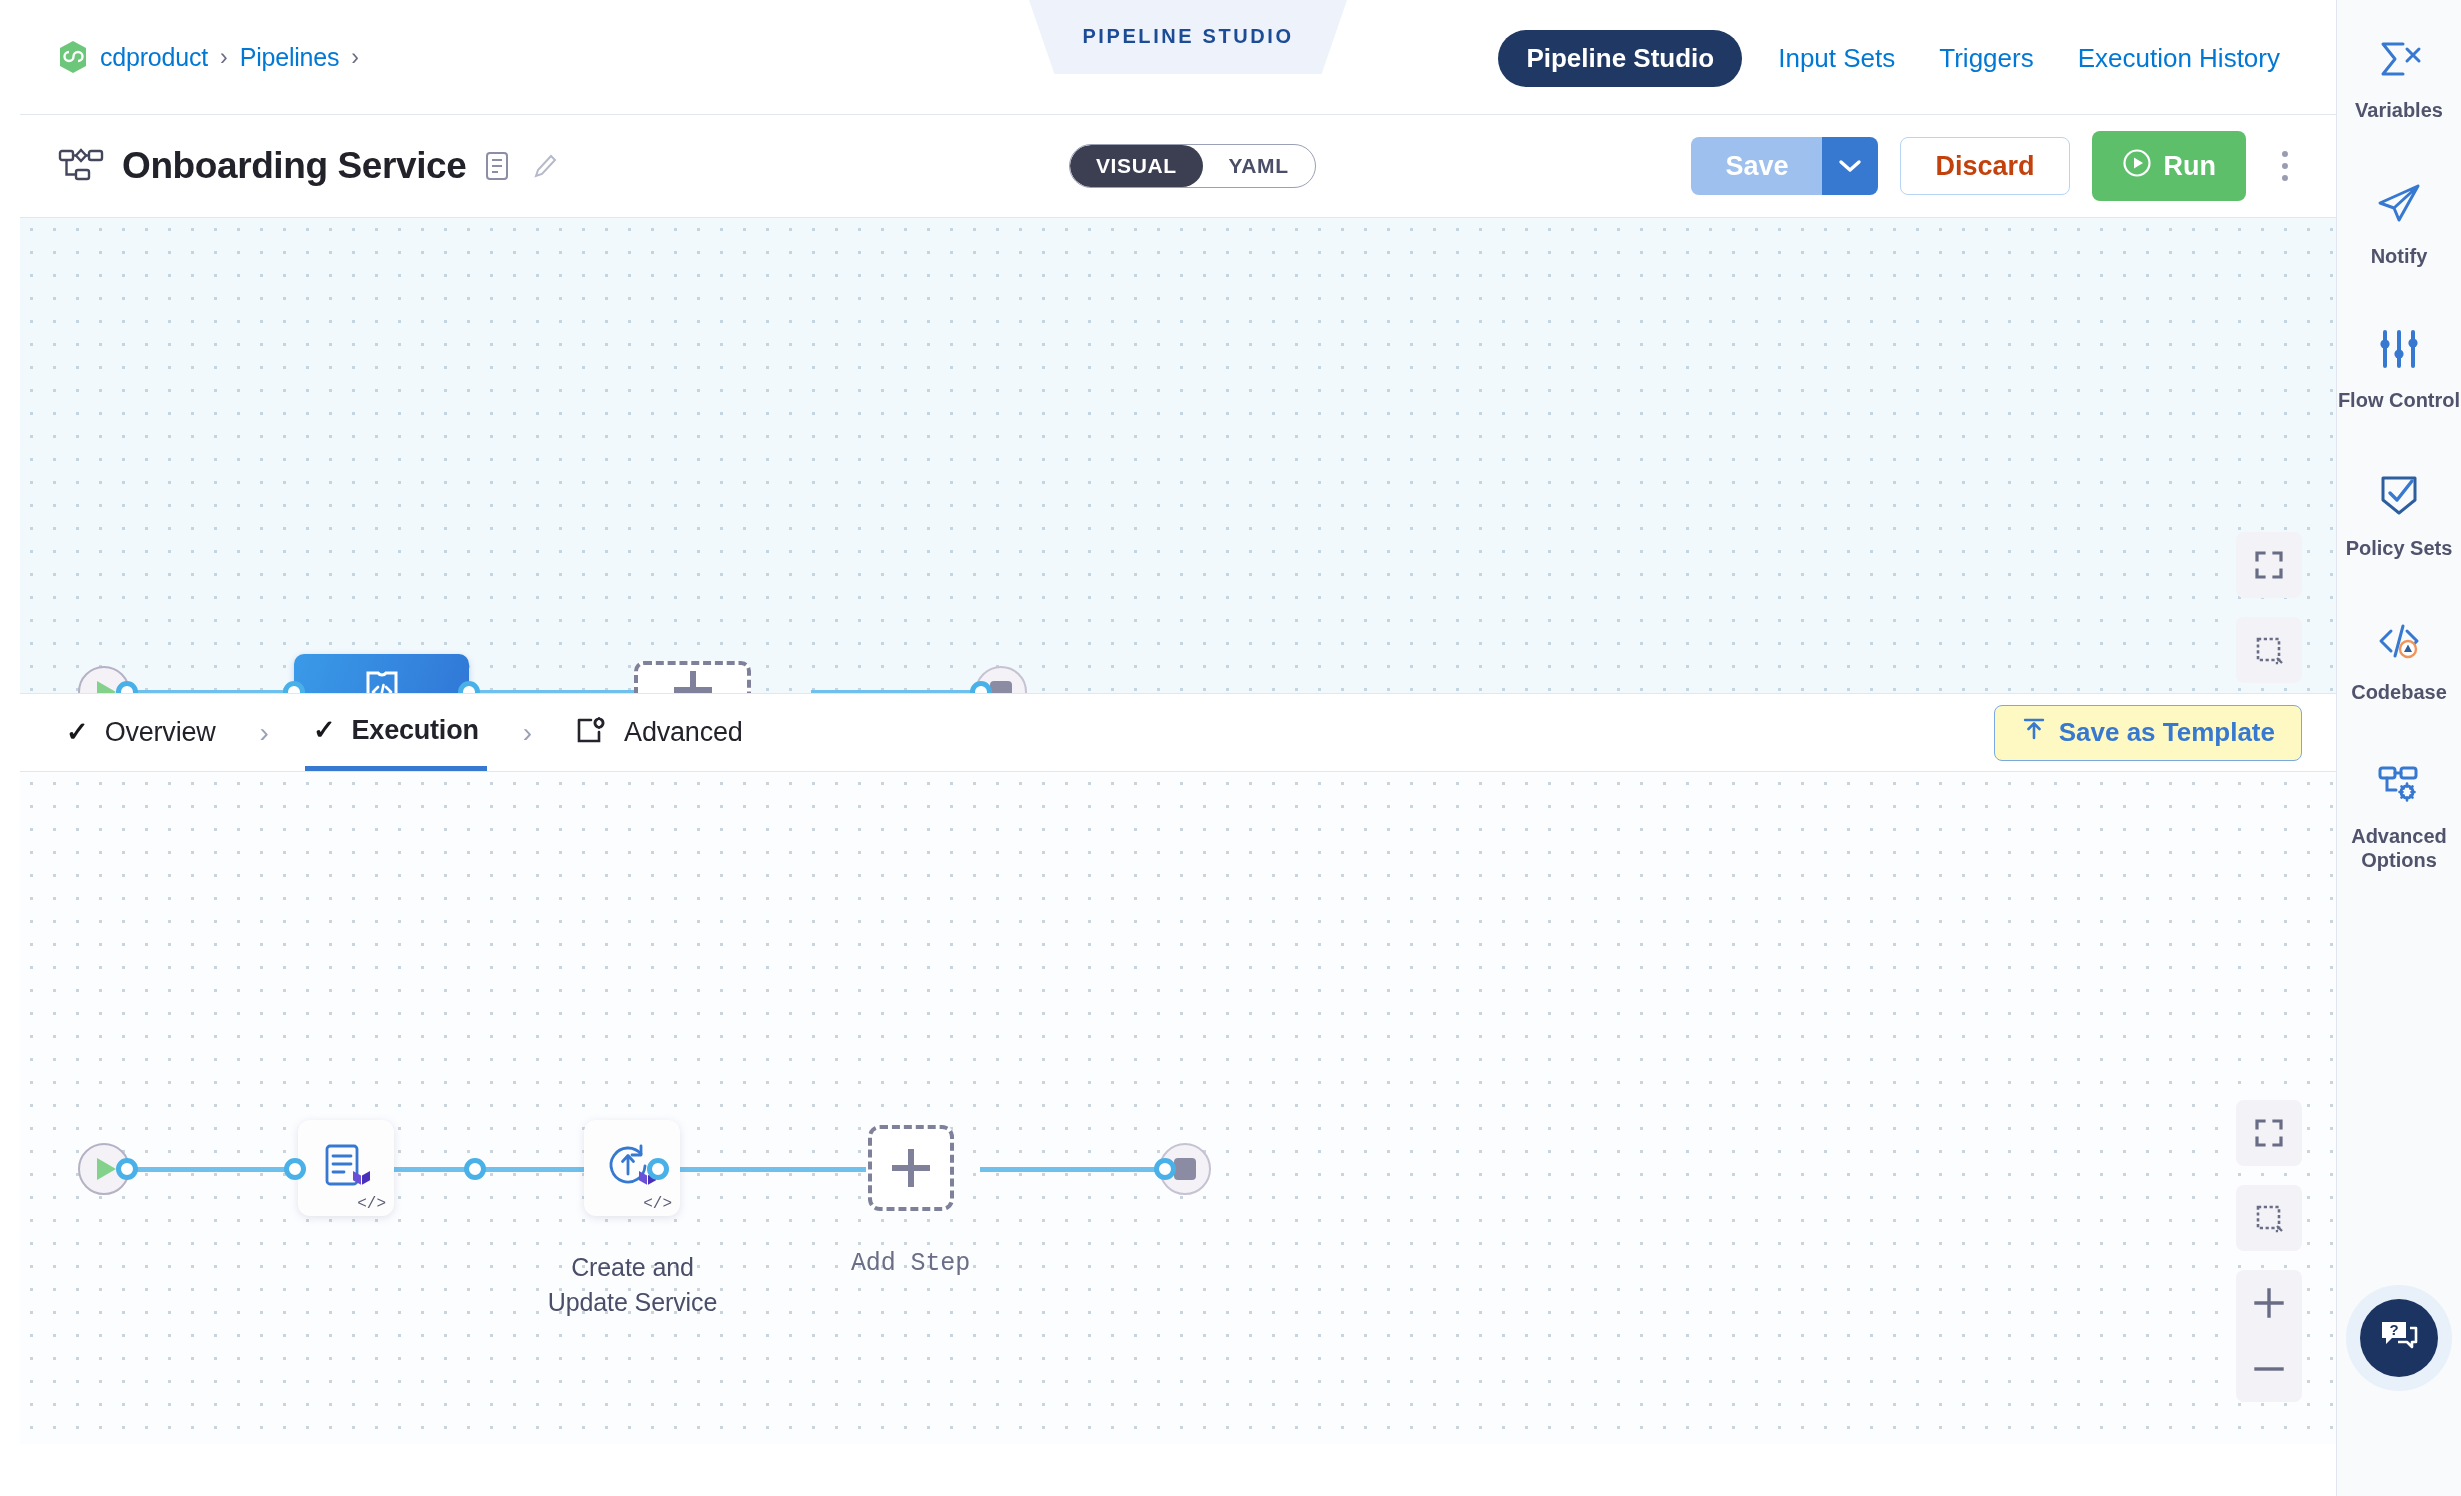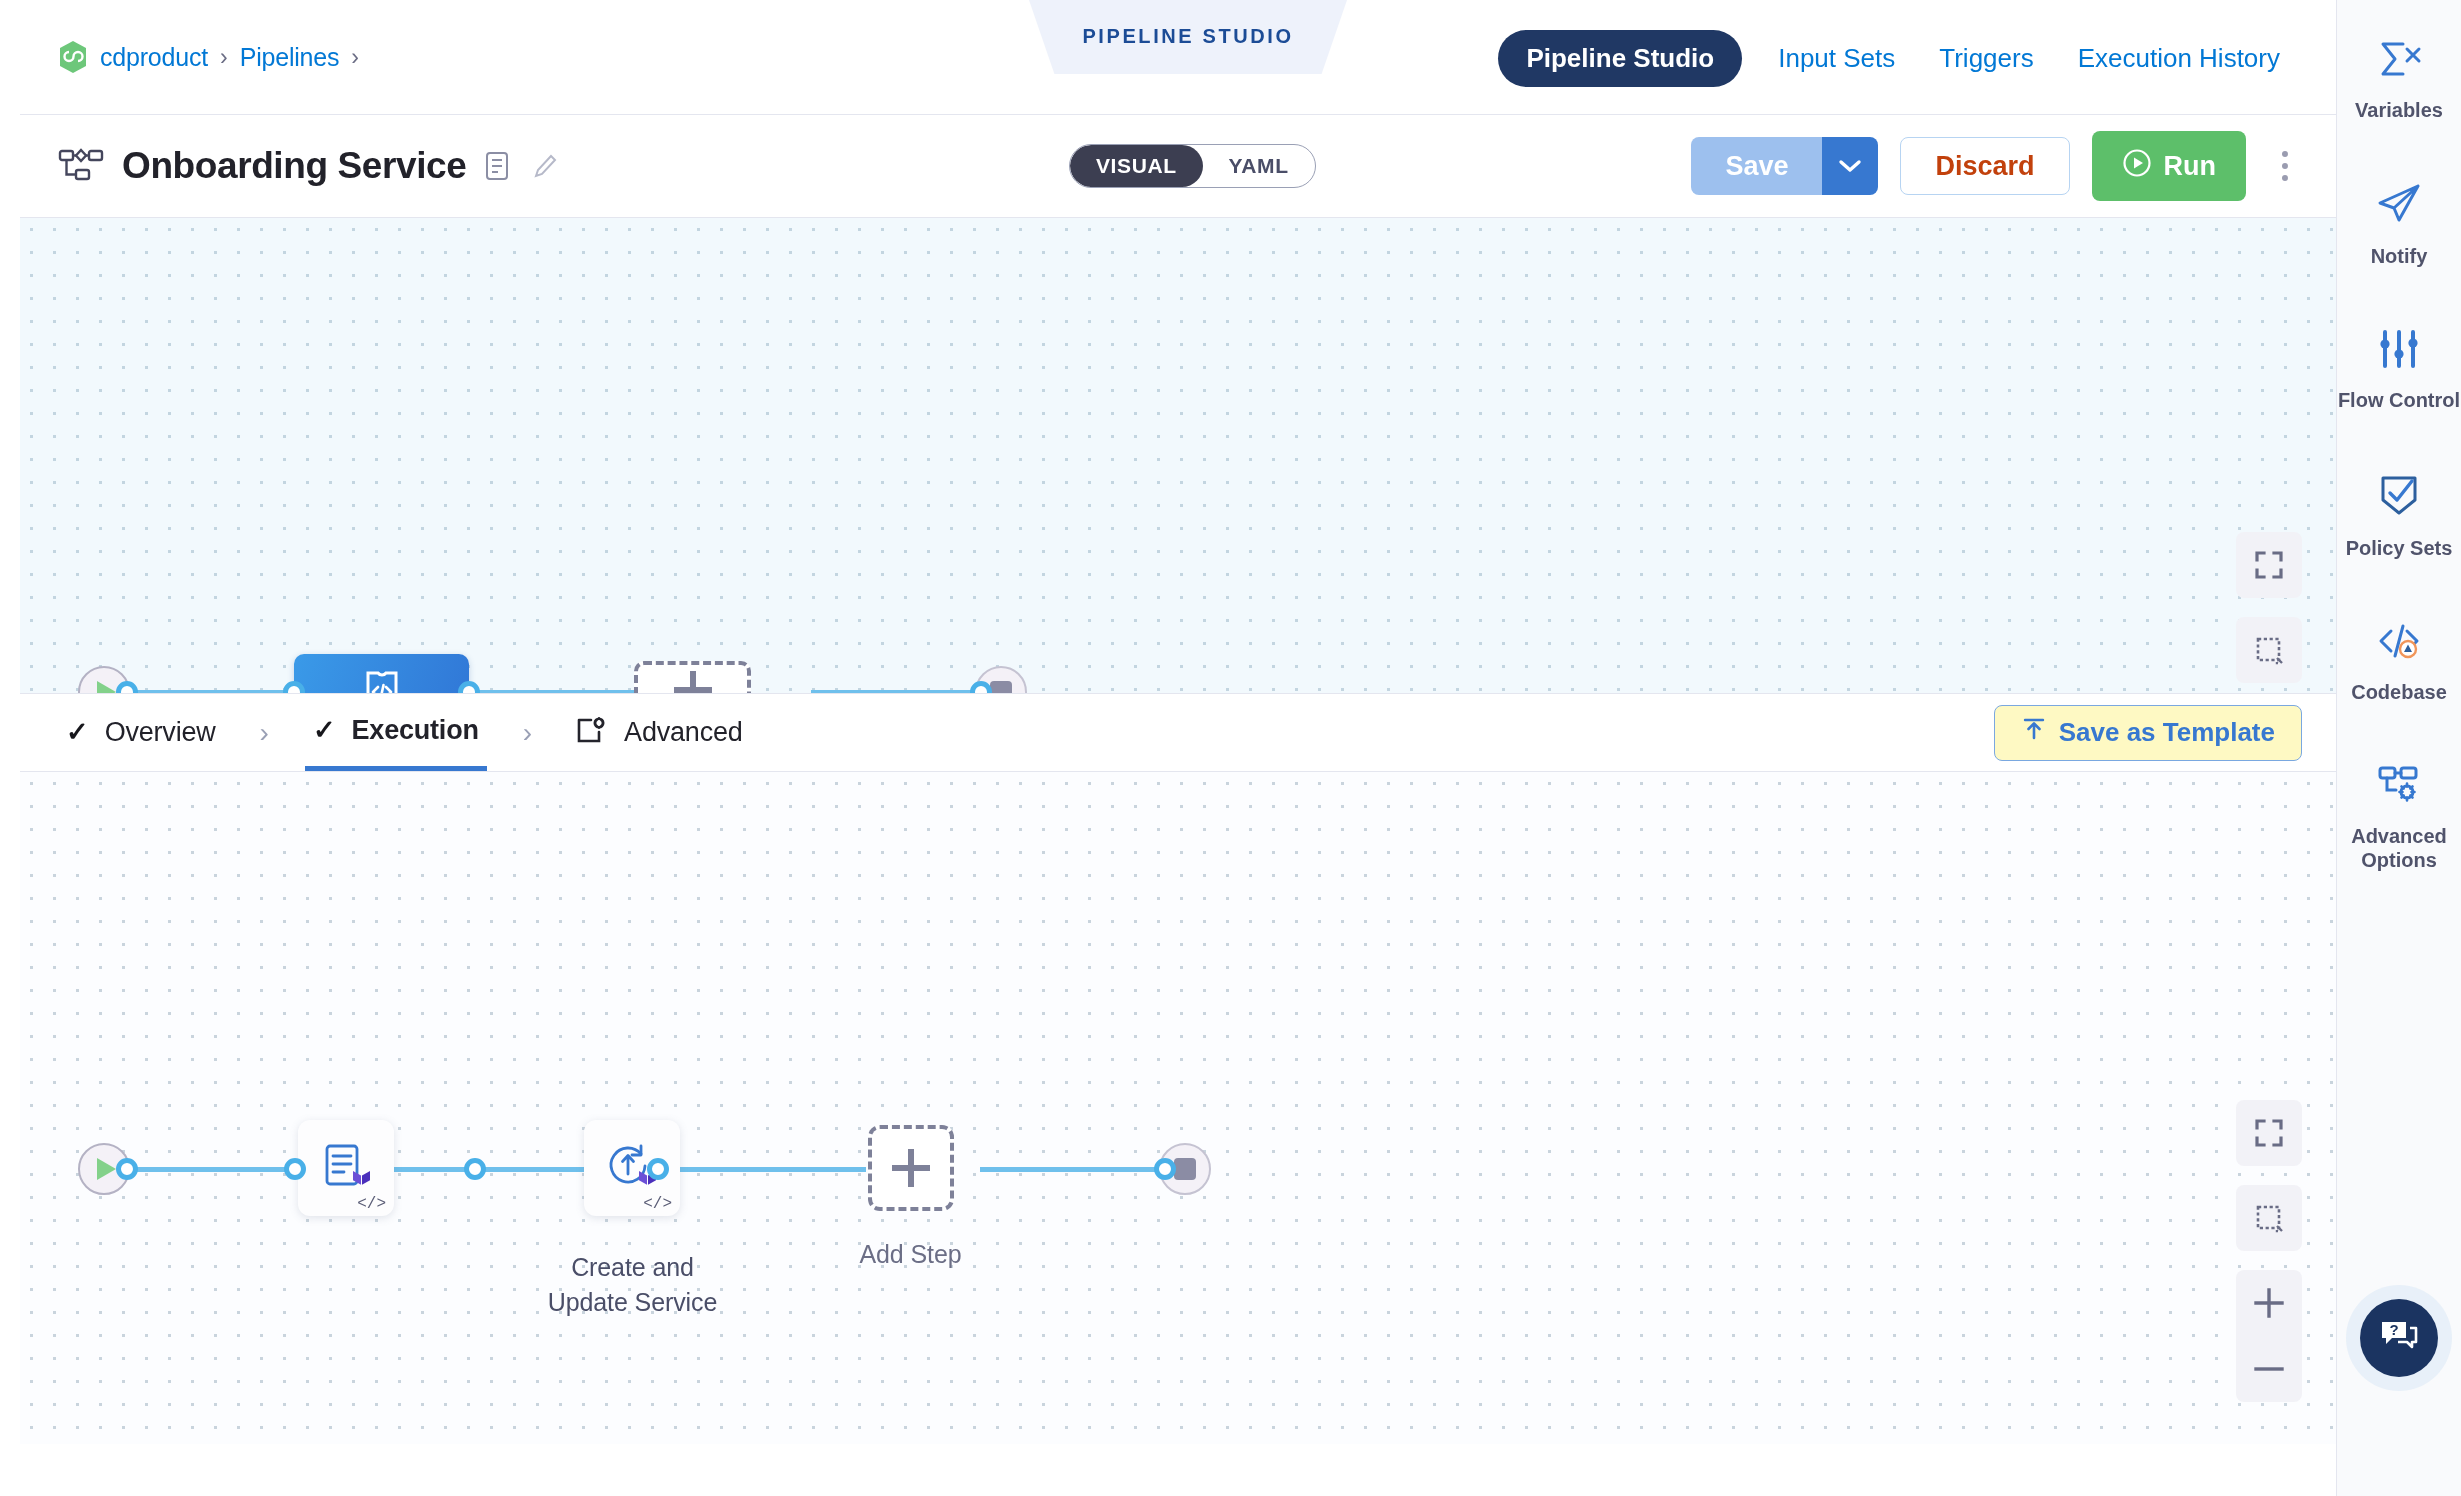--- a/index.html
+++ b/index.html
@@ -442,21 +442,21 @@
         <span class="node-code-badge">&lt;/&gt;</span>
       </div>
       <div class="node-label" style="left:463px; top:478px; width:299px;">
         <div>Create and</div>
         <div>Update Service</div>
       </div>
 
       <div class="node-add step-add" style="left:848px; top:353px;">
         <span class="plus-glyph"></span>
       </div>
-      <div class="node-label muted" style="left:791px; top:465px; width:199px;">Add Step</div>
+      <div class="node-label muted" style="left:791px; top:475px; width:199px;font-family:Liberation Mono, monospace;">Add Step</div>
 
       <div class="dot" style="left:1134px; top:386px;"></div>
       <div class="node-end" style="left:1139px; top:371px;">
         <div class="stop-sq"></div>
       </div>
 
       <div class="canvas-ctrls" style="right:34px; top:328px;">
         <div class="ctrl-btn">
           <svg width="32" height="32" viewBox="0 0 32 32">
             <path d="M4 11V4h7M21 4h7v7M28 21v7h-7M11 28H4v-7" fill="none" stroke="#696c85" stroke-width="3.2" stroke-linecap="square"></path>

